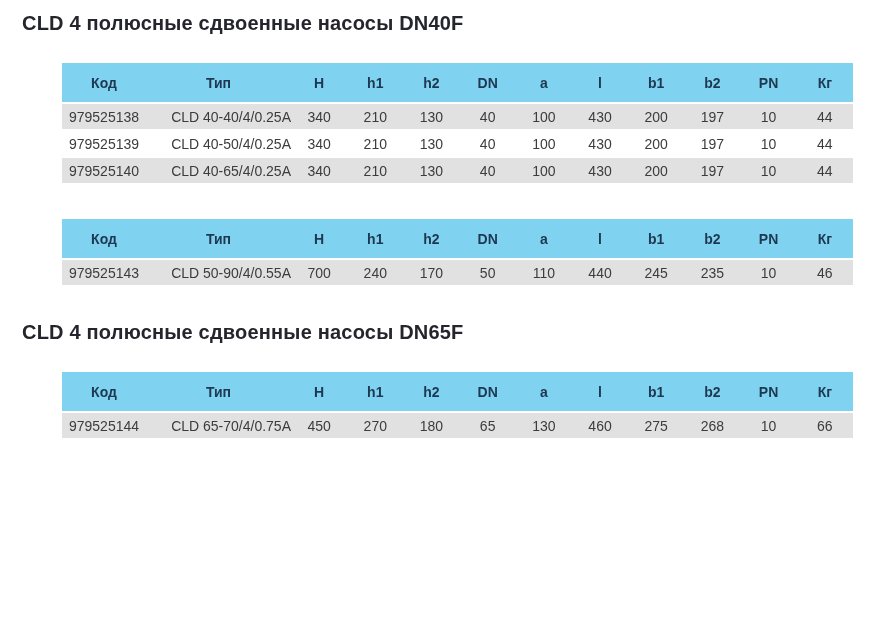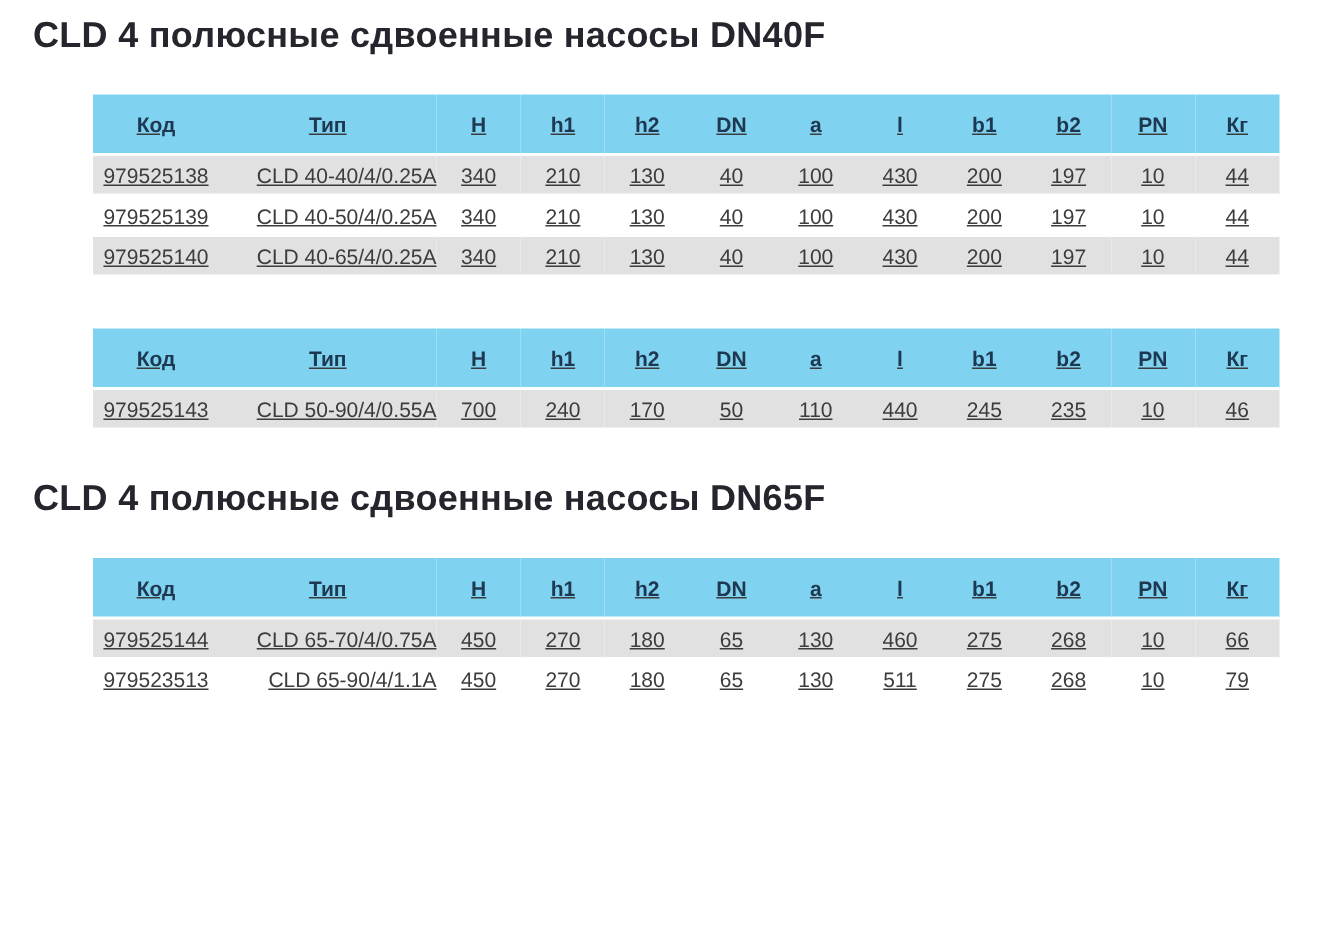--- a/index.html
+++ b/index.html
@@ -12,35 +12,34 @@
     overflow: hidden;
     font-family: "Liberation Sans", sans-serif;
   }
   body { padding-top: 12px; }
 
   .pump-section { margin: 0; }
   .pump-section + .pump-section { margin-top: 34px; }
 
   .section-title {
     margin: 0 0 0 22px;
-    font-size: 24px;
+    font-size: 20px;
     line-height: 23px;
     font-weight: 700;
     color: var(--title-text, #25252d);
     letter-spacing: 0.2px;
   }
 
   .pump-table {
     border-collapse: collapse;
     table-layout: fixed;
     width: 791px;
     margin: 28px 0 0 62px;
     font-size: 14px;
     color: var(--cell-text, #3c3c3c);
-    text-decoration: underline;
   }
   col.c-kod { width: 84px; }
   col.c-tip { width: 145px; }
 
   .pump-table thead th {
     background: var(--header-bg, #7fd2f0);
     color: var(--header-text, #1d3850);
     font-weight: 700;
     font-size: 14px;
     height: 40px;
@@ -241,30 +240,16 @@
             <td>270</td>
             <td>180</td>
             <td>65</td>
             <td>130</td>
             <td>460</td>
             <td>275</td>
             <td>268</td>
             <td>10</td>
             <td>66</td>
           </tr>
-          <tr>
-            <td>979523513</td>
-            <td class="type-col">CLD 65-90/4/1.1A</td>
-            <td>450</td>
-            <td>270</td>
-            <td>180</td>
-            <td>65</td>
-            <td>130</td>
-            <td>511</td>
-            <td>275</td>
-            <td>268</td>
-            <td>10</td>
-            <td>79</td>
-          </tr>
         </tbody>
     </table>
   </section>
 </div>
 
 </body></html>

